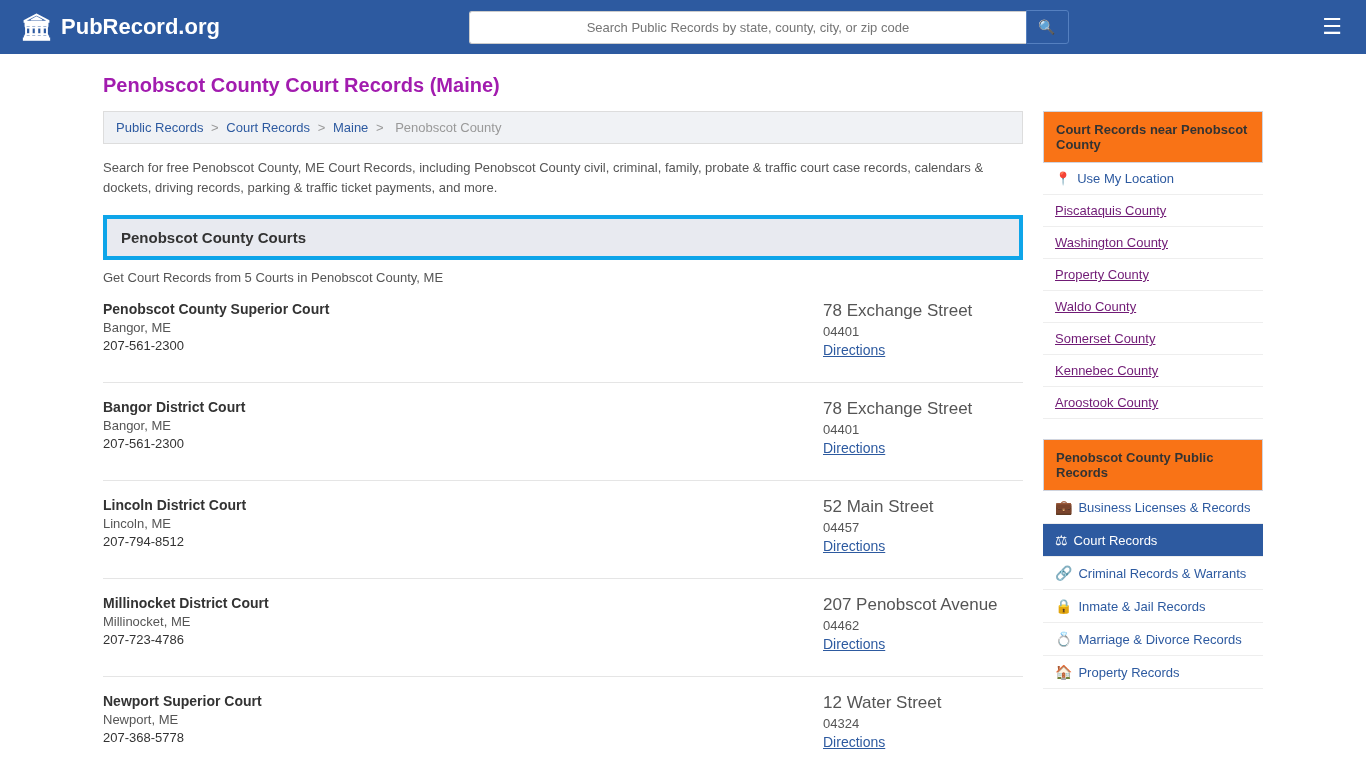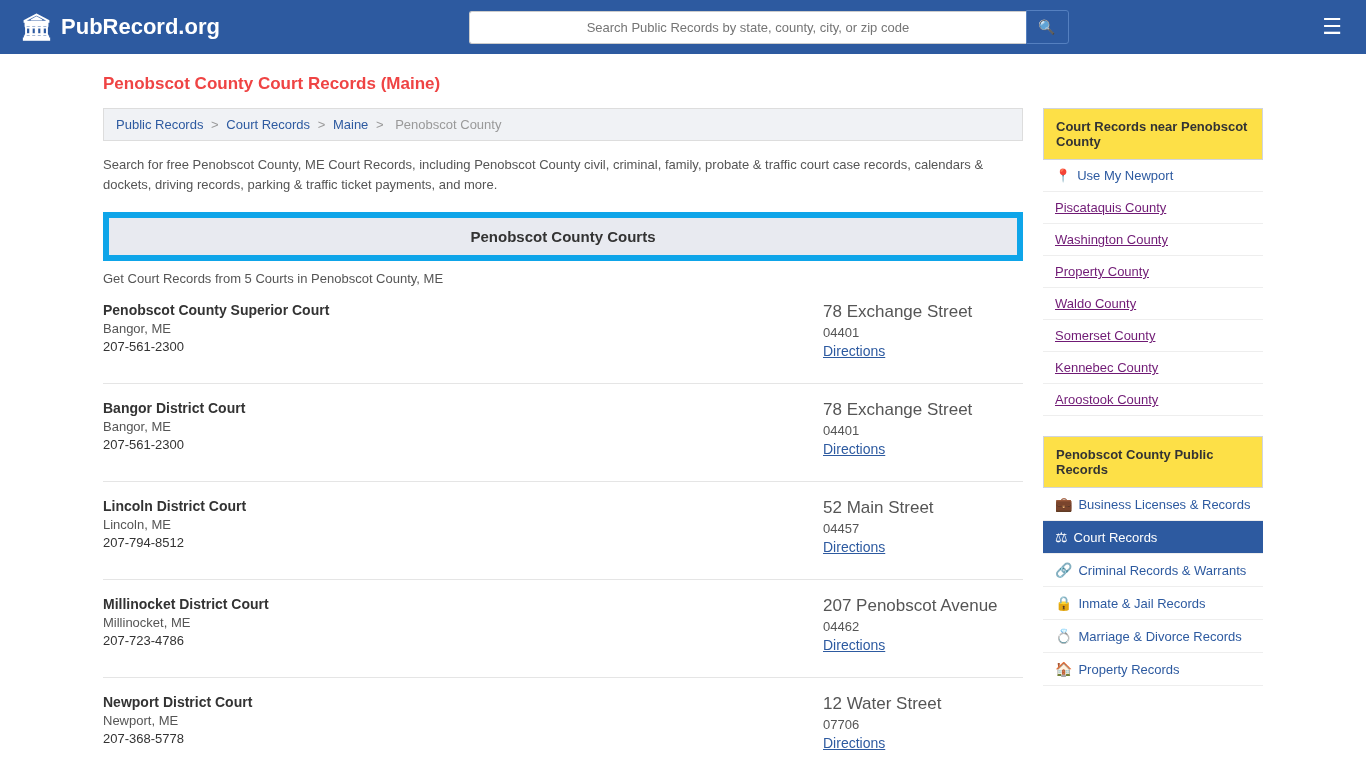--- a/index.html
+++ b/index.html
@@ -60,23 +60,23 @@
       padding: 4px;
     }
 
     
     .main-container {
       max-width: 1200px;
       margin: 0 auto;
       padding: 20px 20px;
     }
     .page-title {
-      font-size: 17px;
-      font-weight: bold;
-      color: #ef4444;
+      font-size: 20px;
+      font-weight: bold;
+      color: #a21caf;
       margin-bottom: 14px;
     }
 
     
     .content-layout {
       display: flex;
       gap: 20px;
     }
     .content-main {
       flex: 1;
@@ -114,22 +114,21 @@
     }
 
     
     .section-header {
       background: #e8eaf0;
       padding: 10px 14px;
       font-weight: bold;
       font-size: 15px;
       color: #333;
       margin-bottom: 10px;
-      border: 6px solid #0ea5e9;
-      text-align: center;
+      border: 4px solid #0ea5e9;
     }
     .section-subtext {
       font-size: 13px;
       color: #555;
       margin-bottom: 16px;
     }
 
     
     .court-entry {
       margin-bottom: 24px;
@@ -175,21 +174,21 @@
       border: none;
       border-top: 1px solid #e5e5e5;
       margin-bottom: 16px;
     }
 
     
     .sidebar-section {
       margin-bottom: 20px;
     }
     .sidebar-section-header {
-      background: #fde047;
+      background: #f97316;
       padding: 10px 12px;
       font-weight: bold;
       font-size: 13px;
       color: #333;
       border: 1px solid #d0d4de;
       margin-bottom: 0;
     }
     .sidebar-item {
       padding: 8px 12px;
       font-size: 13px;
@@ -321,42 +320,42 @@
       <div class="court-entry-street">207 Penobscot Avenue</div>
       <div class="court-entry-zip">04462</div>
       <div class="court-entry-directions">
         <a href="#">Directions</a>
       </div>
     </div>
   </div>
           <hr class="court-divider">
           <div class="court-entry">
     <div class="court-entry-left">
-      <div class="court-entry-name">Newport District Court</div>
+      <div class="court-entry-name">Newport Superior Court</div>
       <div class="court-entry-city">Newport, ME</div>
       <div class="court-entry-phone">207-368-5778</div>
     </div>
     <div class="court-entry-right">
       <div class="court-entry-street">12 Water Street</div>
-      <div class="court-entry-zip">07706</div>
+      <div class="court-entry-zip">04324</div>
       <div class="court-entry-directions">
         <a href="#">Directions</a>
       </div>
     </div>
   </div>
         </div>
     </div>
 
     <aside class="content-sidebar">
 
       <div class="sidebar-section">
         <div class="sidebar-section-header">Court Records near Penobscot County</div>
         <div class="sidebar-item-location">
           <span>📍</span>
-          <span>Use My Newport</span>
+          <span>Use My Location</span>
         </div>
         <div id="nearby-counties">
             <div class="sidebar-item-plain">Piscataquis County</div>
             <div class="sidebar-item-plain">Washington County</div>
             <div class="sidebar-item-plain">Property County</div>
             <div class="sidebar-item-plain">Waldo County</div>
             <div class="sidebar-item-plain">Somerset County</div>
             <div class="sidebar-item-plain">Kennebec County</div>
             <div class="sidebar-item-plain">Aroostook County</div>
           </div>

